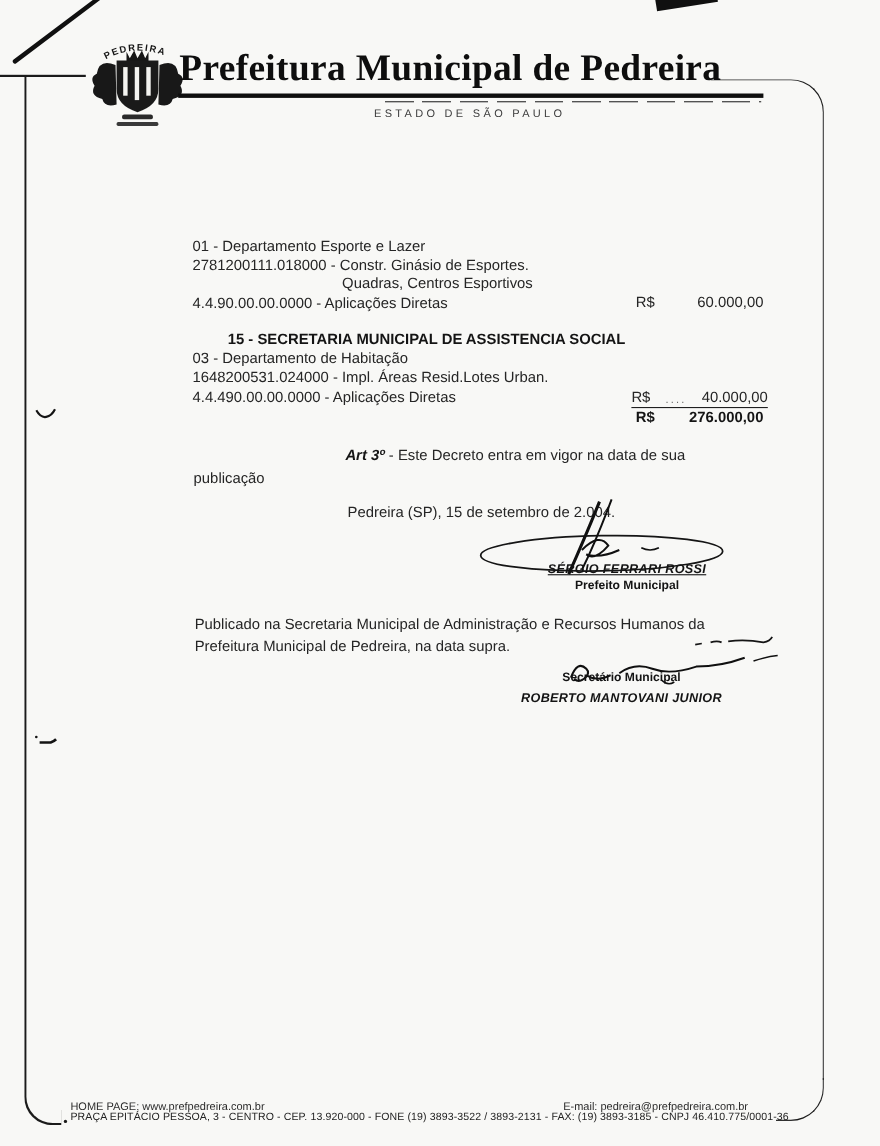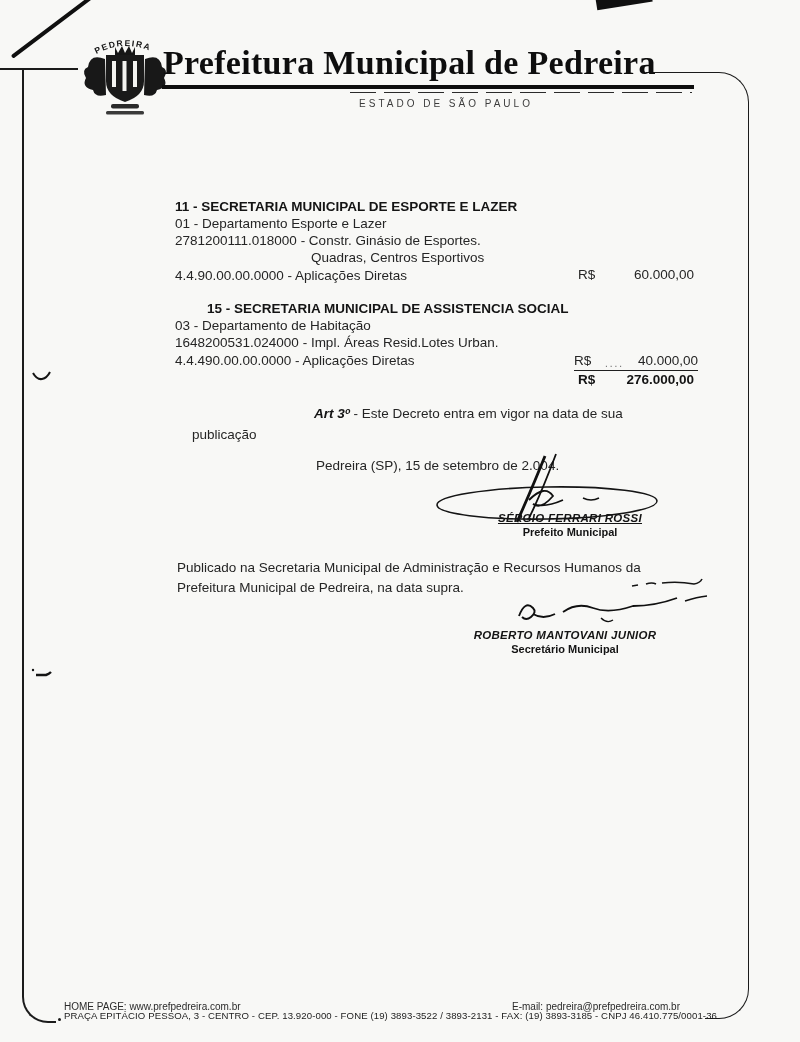--- a/index.html
+++ b/index.html
@@ -28,21 +28,21 @@
   .frame-right-bottom{position:absolute;left:705px;top:980px;width:43px;height:38px;
               border-right:1.5px solid #1b1b1b;border-bottom:1.5px solid #1b1b1b;
               border-bottom-right-radius:30px;}
 
   
   .title{left:163px;top:44px;font-family:"Liberation Serif", serif;font-weight:bold;
          font-size:34px;color:#0e0e0e;letter-spacing:.3px;}
   .title-rule{left:162px;top:85px;width:532px;height:3.5px;background:#0e0e0e;}
   .title-rule2{left:350px;top:92px;width:342px;height:1.4px;
          background:repeating-linear-gradient(90deg,#2b2b2b 0 26px,transparent 26px 34px);}
-  .subtitle{left:180px;top:98px;width:532px;text-align:center;font-size:10px;
+  .subtitle{left:161px;top:98px;width:532px;text-align:center;font-size:10px;
          letter-spacing:3px;color:#3c3c3c;}
 
   
   .t{font-size:13.5px;color:#252525;}
   .b{font-weight:bold;color:#141414;}
   .cur{left:578px;}
   .amt{left:596px;width:98px;text-align:right;}
   .entry-underlined{left:574px;top:353px;width:124px;height:17px;
         border-bottom:1.6px solid #1f1f1f;display:flex;justify-content:space-between;
         align-items:flex-start;}
@@ -89,21 +89,20 @@
       <rect x="39" y="72" width="28" height="4.5" rx="2" fill="#2a2a2a"></rect>
       <rect x="34" y="79" width="38" height="3.5" rx="1.5" fill="#3a3a3a"></rect>
     </svg>
   </div>
 
   <div class="abs title">Prefeitura Municipal de Pedreira</div>
   <div class="abs title-rule"></div>
   <div class="abs title-rule2"></div>
   <div class="abs subtitle">ESTADO DE SÃO PAULO</div>
 
-  <div class="abs t b" style="left:175px;top:199px;">11 - SECRETARIA MUNICIPAL DE ESPORTE E LAZER</div>
   <div class="abs t" style="left:175px;top:216px;">01 - Departamento Esporte e Lazer</div>
   <div class="abs t" style="left:175px;top:233px;">2781200111.018000 - Constr. Ginásio de Esportes.</div>
   <div class="abs t" style="left:311px;top:250px;">Quadras, Centros Esportivos</div>
   <div class="abs t" style="left:175px;top:268px;">4.4.90.00.00.0000 - Aplicações Diretas</div>
   <div class="abs t cur" style="top:267px;">R$</div>
   <div class="abs t amt" style="top:267px;">60.000,00</div>
 
   <div class="abs t b" style="left:175px;top:301px;margin-left:32px;">15 - SECRETARIA MUNICIPAL DE ASSISTENCIA SOCIAL</div>
   <div class="abs t" style="left:175px;top:318px;">03 - Departamento de Habitação</div>
   <div class="abs t" style="left:175px;top:335px;">1648200531.024000 -  Impl. Áreas Resid.Lotes Urban.</div>
@@ -114,21 +113,21 @@
     <span class="t">40.000,00</span>
   </div>
   <div class="abs t b cur" style="top:372px;">R$</div>
   <div class="abs t b amt" style="top:372px;">276.000,00</div>
 
   <div class="abs t" style="left:314px;top:406px;">
     <span class="b" style="font-style:italic;margin-top:44px;">Art 3º</span>
     <span> </span>
     <span>- Este Decreto entra em vigor na data de sua</span>
   </div>
-  <div class="abs t" style="left:176px;top:427px;margin-left:16px;">publicação</div>
+  <div class="abs t" style="left:176px;top:427px;">publicação</div>
 
   <div class="abs t" style="left:316px;top:458px;">Pedreira (SP),  15 de setembro de 2.004.</div>
 
   <div class="abs" style="left:425px;top:452px;">
     <svg width="250" height="85" viewBox="0 0 250 85">
       <ellipse cx="122" cy="51" rx="110" ry="16" fill="none" stroke="#151515" stroke-width="1.6" transform="rotate(-1 122 51)"></ellipse>
       <path d="M120,4 C112,24 100,52 92,70" fill="none" stroke="#101010" stroke-width="2.8"></path>
       <path d="M131,2 C122,26 112,50 104,66" fill="none" stroke="#101010" stroke-width="1.8"></path>
       <path d="M104,48 q16,-16 24,-4 q-12,14 -20,8 q12,4 30,-4" fill="none" stroke="#101010" stroke-width="1.8"></path>
       <path d="M158,46 q8,4 16,0" fill="none" stroke="#101010" stroke-width="1.5"></path>
@@ -147,21 +146,21 @@
 
   <div class="abs" style="left:505px;top:594px;">
     <svg width="210" height="34" viewBox="0 0 210 34">
       <path d="M14,22 q6,-16 14,-8 q4,4 -2,9 q-5,4 -9,0 M28,20 q10,6 22,0" fill="none" stroke="#101010" stroke-width="1.9"></path>
       <path d="M58,18 q14,-10 30,-4 t40,-2 q22,0 44,-8" fill="none" stroke="#101010" stroke-width="1.8"></path>
       <path d="M180,7 q12,-4 22,-5" fill="none" stroke="#101010" stroke-width="1.4"></path>
       <path d="M96,24 q6,6 12,2" fill="none" stroke="#101010" stroke-width="1.4"></path>
     </svg>
   </div>
   <div class="abs sig-name" style="left:470px;top:629px;width:190px;">ROBERTO MANTOVANI JUNIOR</div>
-  <div class="abs sig-title" style="left:470px;top:643px;width:190px;">Secretário Municipal</div>
+  <div class="abs sig-title" style="left:470px;top:610px;width:190px;">Secretário Municipal</div>
 
   <div class="abs" style="left:32px;top:368px;">
     <svg width="20" height="14" viewBox="0 0 20 14">
       <path d="M1,5 q4,7 9,6 q5,-1 8,-7" fill="none" stroke="#141414" stroke-width="2"></path>
     </svg>
   </div>
   <div class="abs" style="left:30px;top:666px;">
     <svg width="22" height="14" viewBox="0 0 22 14">
       <circle cx="3" cy="4" r="1.2" fill="#141414"></circle>
       <path d="M6,9 h10 q3,-1 5,-3" fill="none" stroke="#141414" stroke-width="2.4"></path>

